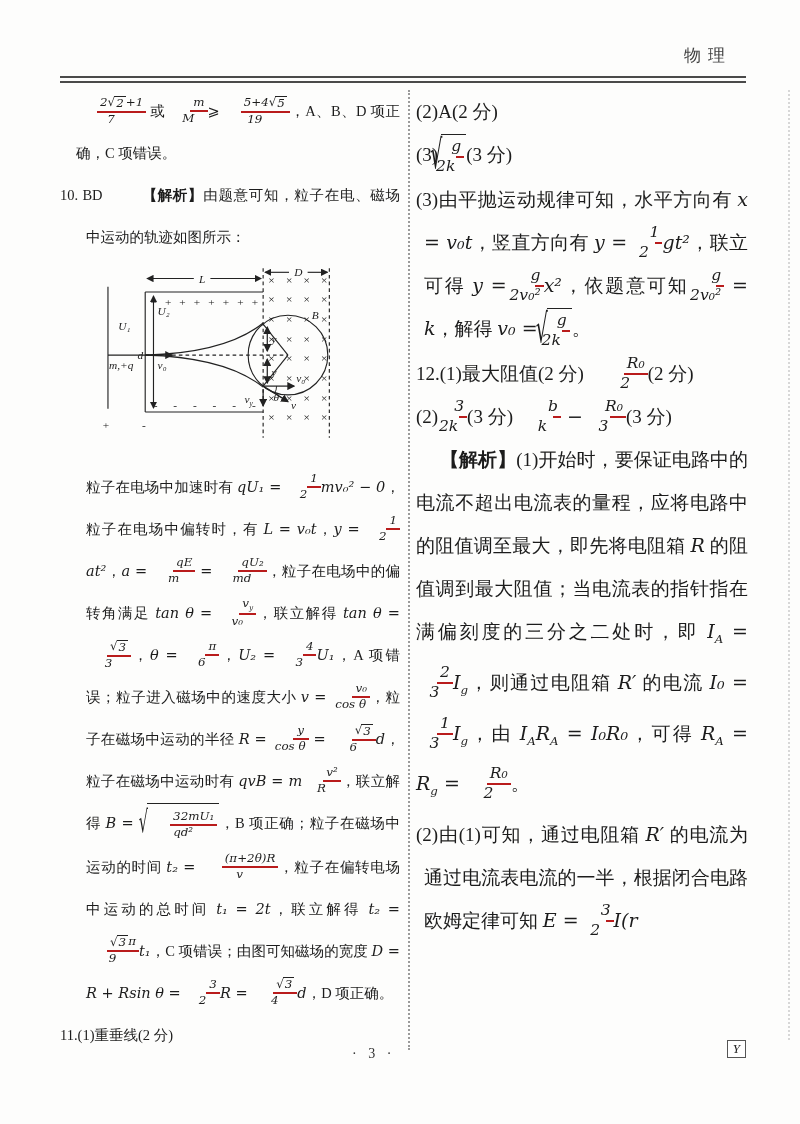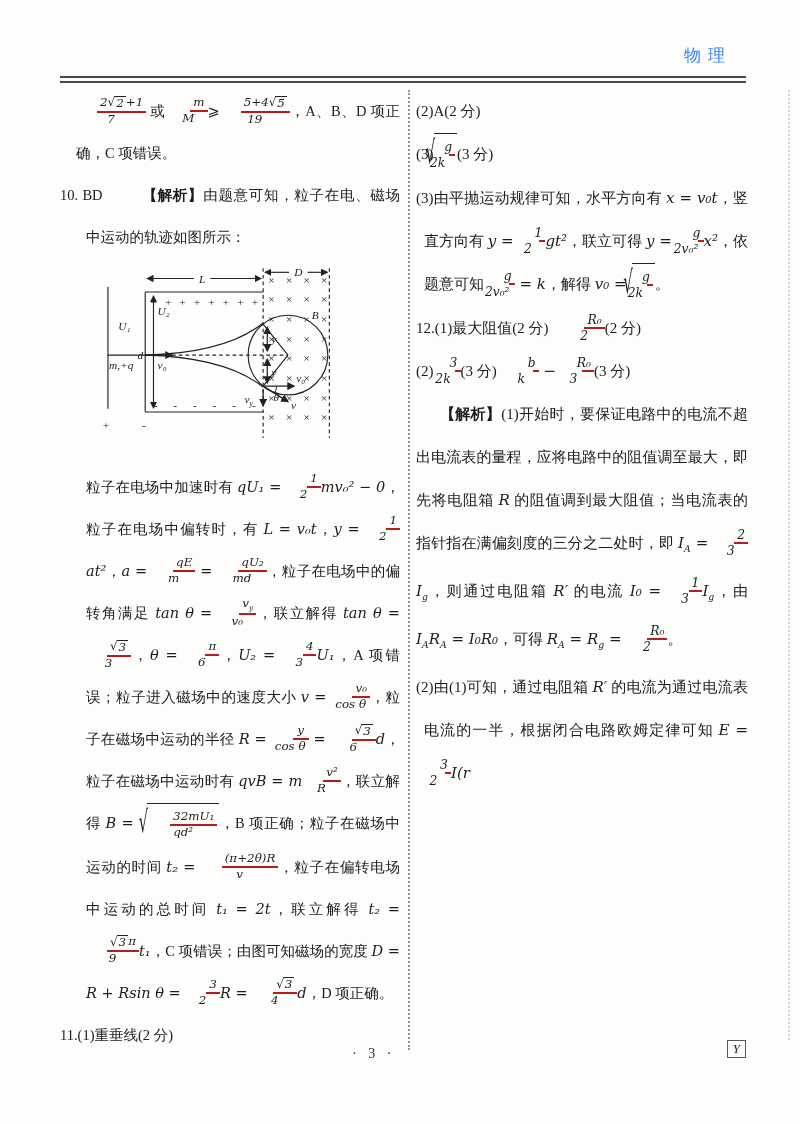--- a/index.html
+++ b/index.html
@@ -1,24 +1,24 @@
 <!DOCTYPE html>
 <html><head>
 <meta charset="utf-8">
 <style>
   html,body{margin:0;padding:0;background:#e8e8e8;}
   .page{position:relative;width:800px;height:1124px;margin:0 auto;background:#fdfdfc;color:#1c1c1c;
         font-family:"Liberation Serif","DejaVu Serif",serif;overflow:hidden;}
-  .hdr-title{position:absolute;top:44px;right:68px;font-size:17px;letter-spacing:7px;color:#3b82f6;}
+  .hdr-title{position:absolute;top:44px;right:68px;font-size:17px;letter-spacing:7px;color:#404040;}
   .hdr-rule{position:absolute;top:76px;left:60px;width:686px;height:3px;
             border-top:2px solid #4a4a4a;border-bottom:2px solid #4a4a4a;}
   .columns{position:absolute;top:90px;left:60px;width:688px;height:952px;display:flex;}
   .col{font-size:14.5px;text-align:justify;}
   .col-left{width:340px;line-height:42px;}
-  .col-right{width:332px;line-height:43px;font-size:15px;}
+  .col-right{width:332px;line-height:43px;font-size:19px;}
   .divider{width:0;border-left:2px dotted #9a9a9a;margin:0 6px 0 8px;height:960px;}
   .edge-line{position:absolute;top:90px;right:10px;height:950px;border-left:2px dotted #d7d7d7;}
   p{margin:0;}
   .p-indent{padding-left:16px;}
   .p-hang{padding-left:26px;text-indent:-26px;}
   .p-cont{padding-left:26px;}
   .p-small-hang{padding-left:8px;text-indent:-8px;}
   .bold{font-weight:bold;margin-left:24px;}
   .section-head{font-weight:bold;font-family:"Liberation Sans","DejaVu Sans",sans-serif;font-size:15px;}
   .math{font-family:"DejaVu Serif","Liberation Serif",serif;font-style:italic;}

